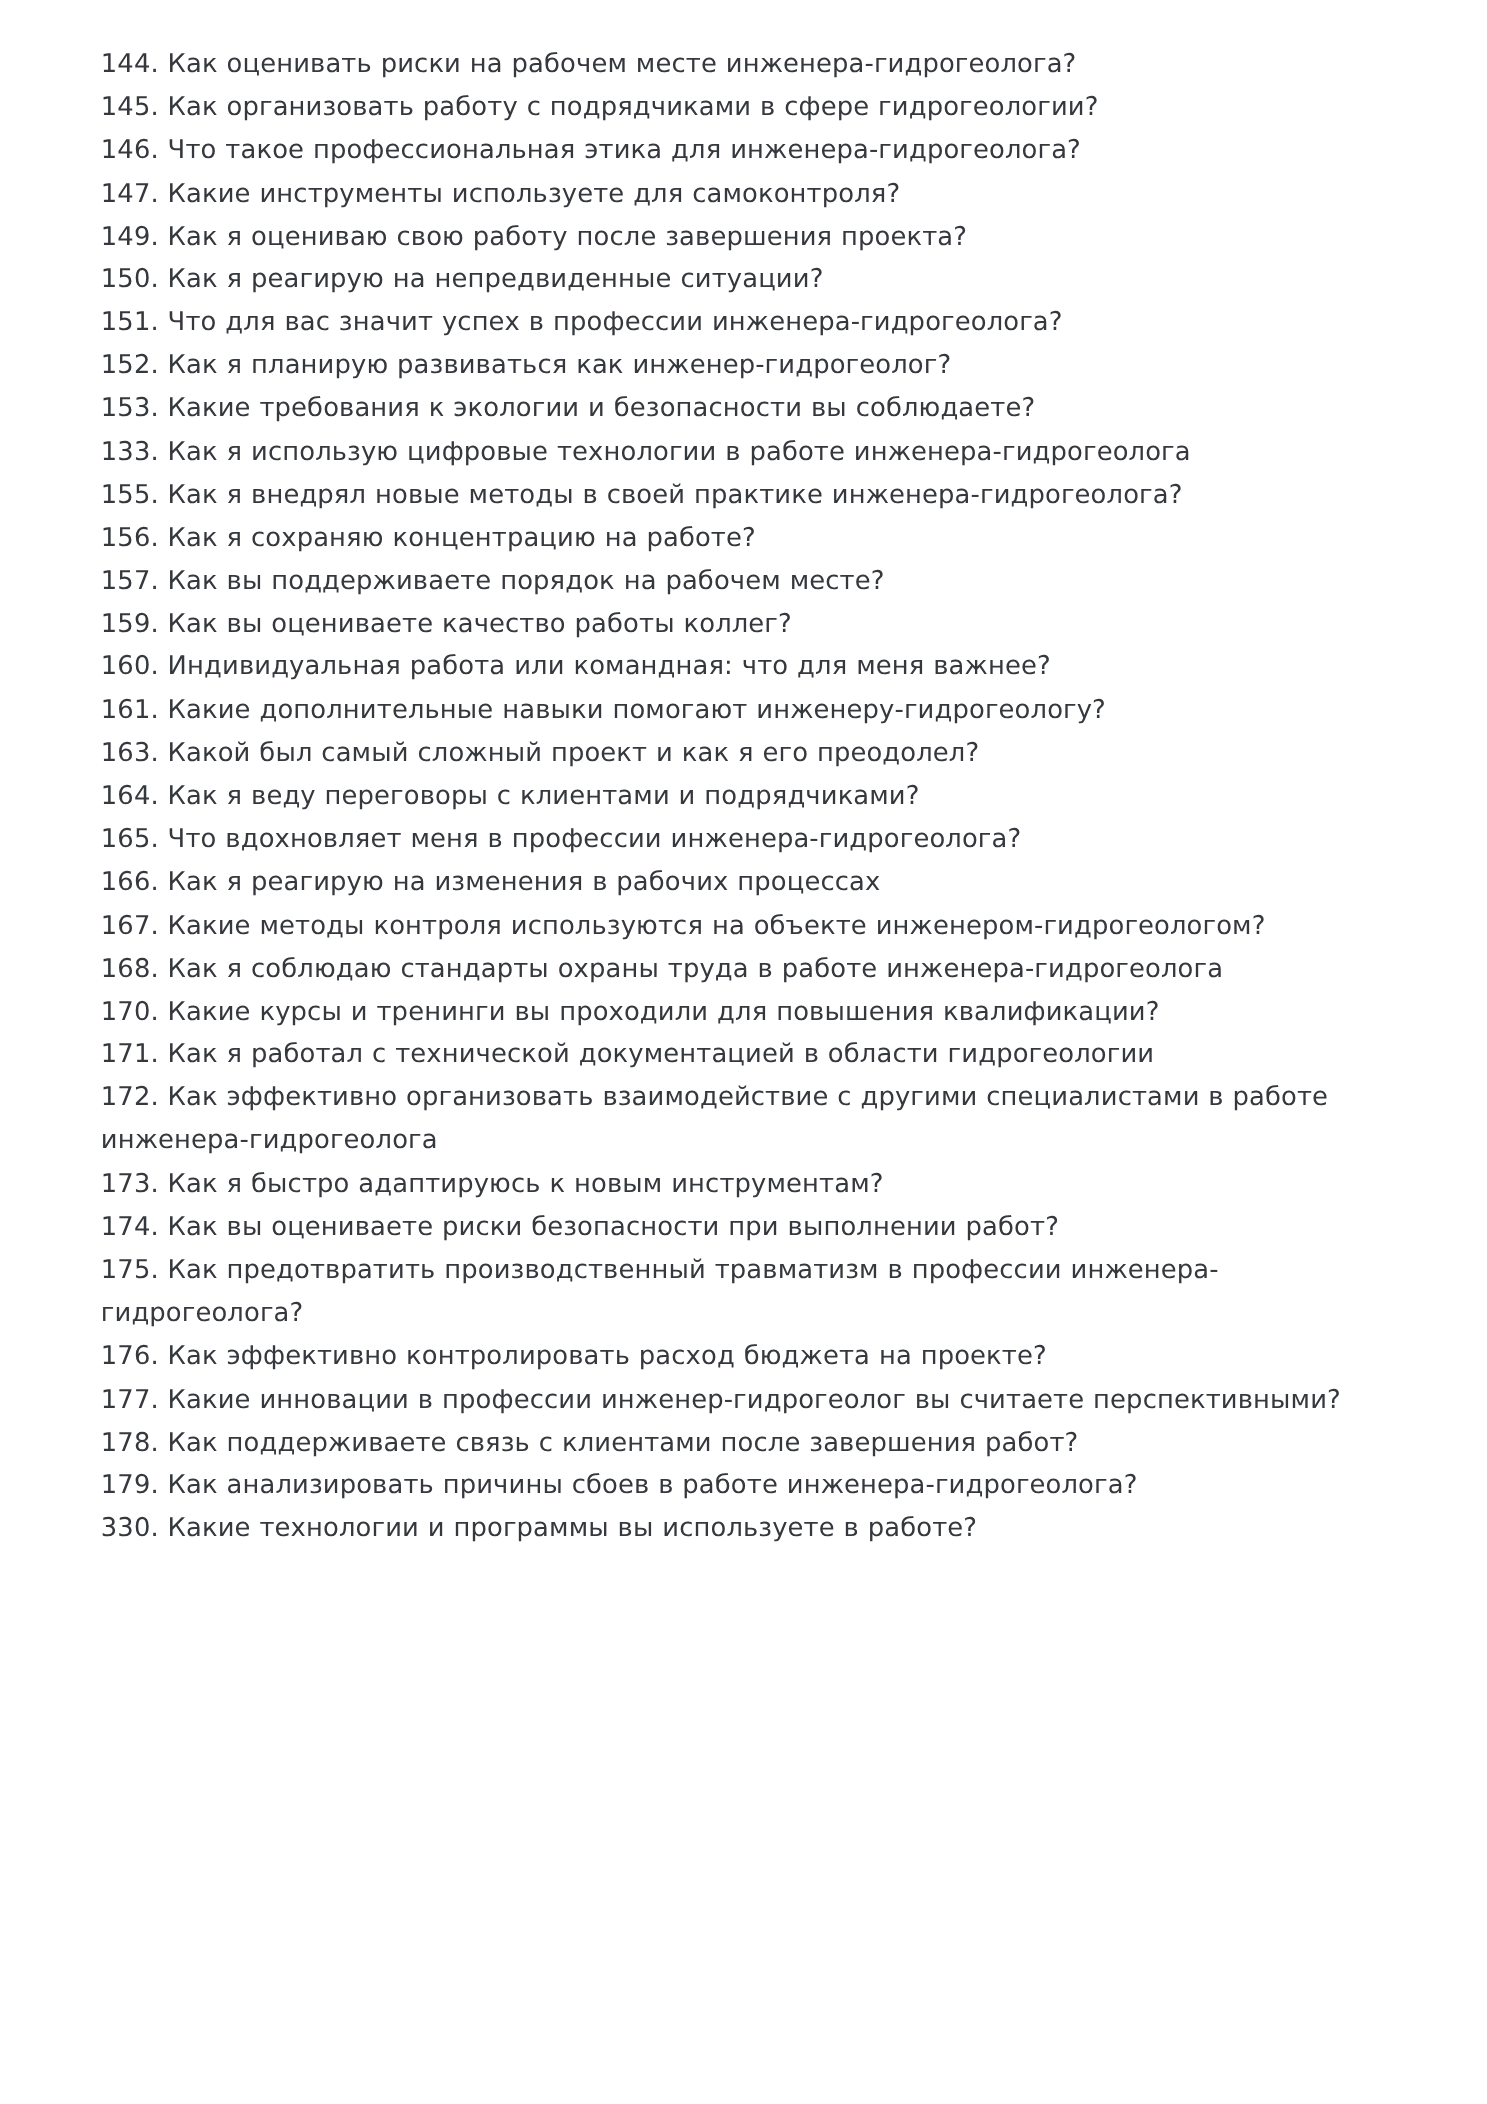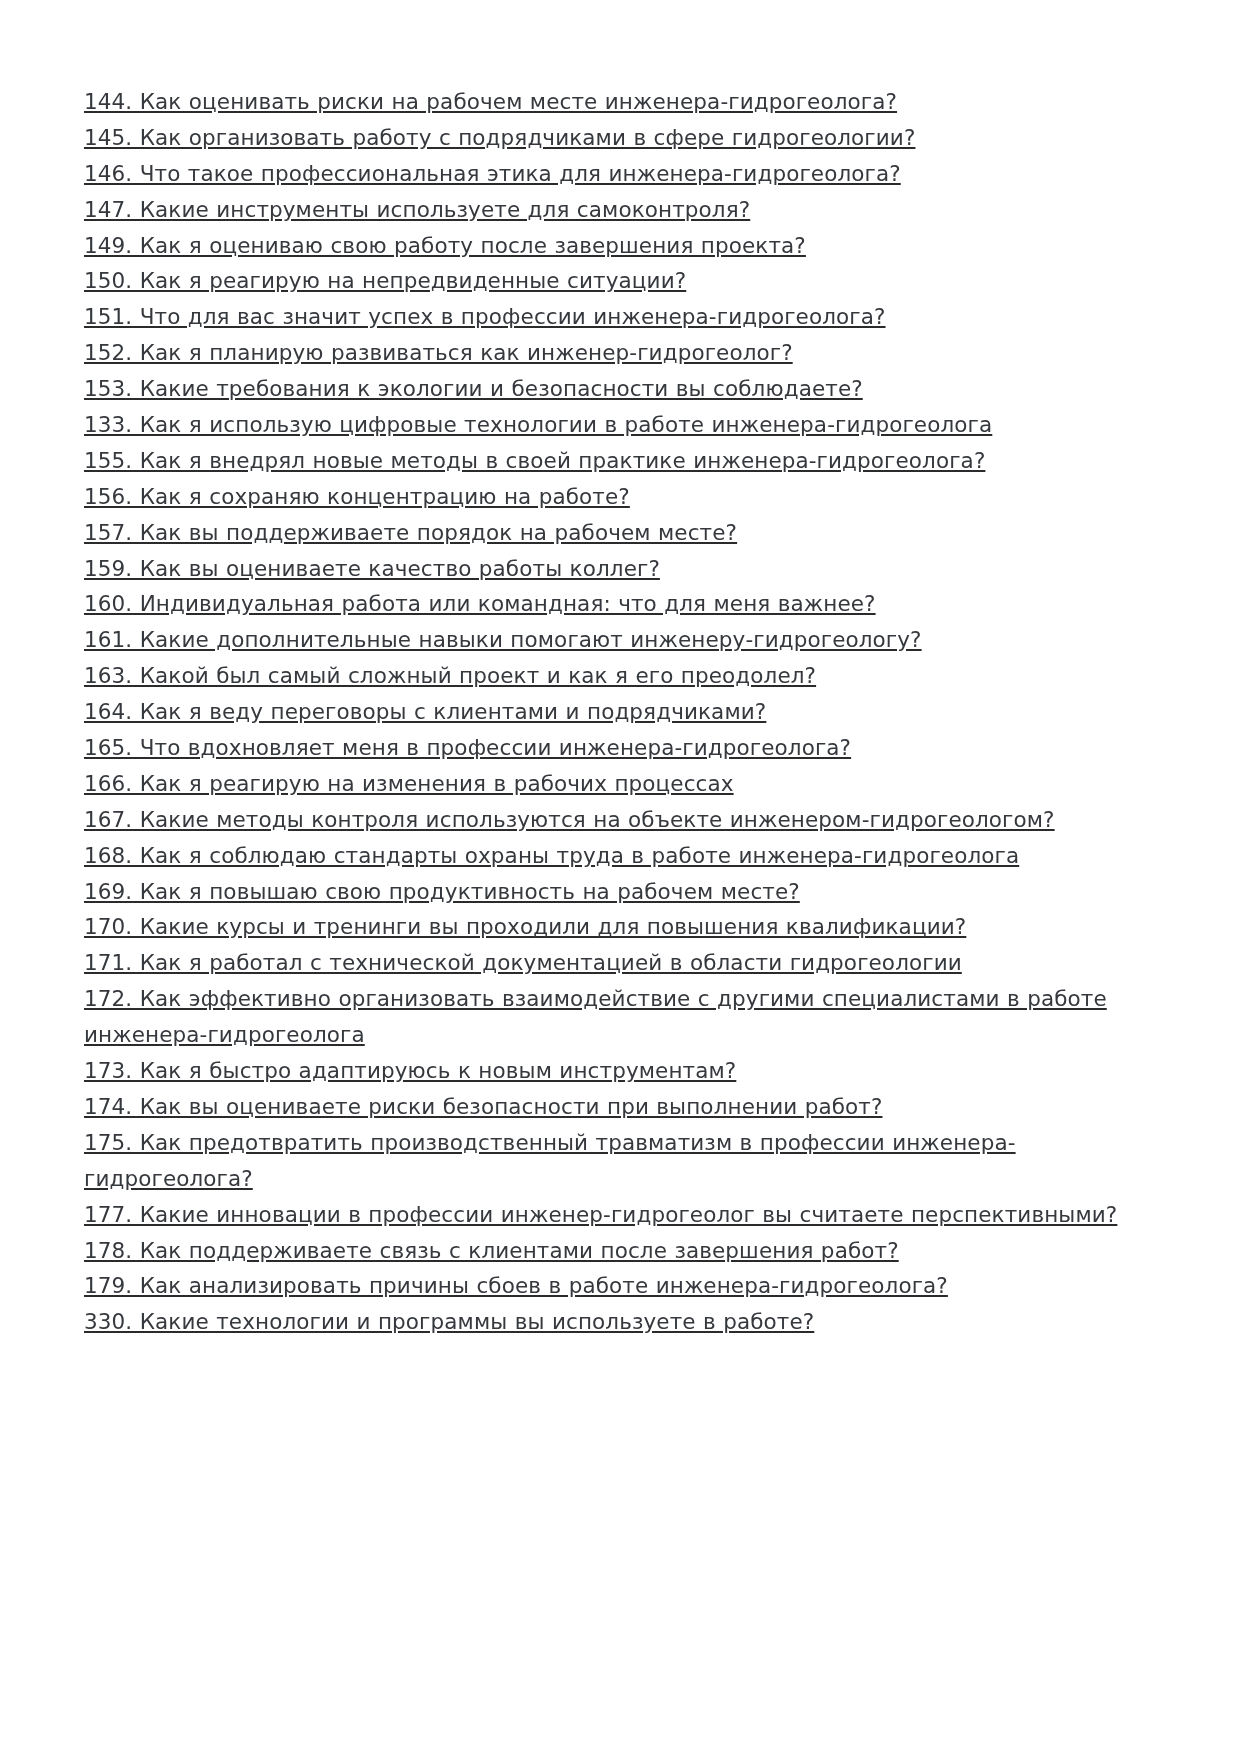--- a/index.html
+++ b/index.html
@@ -12,23 +12,22 @@
     width: 1239px;
     min-height: 1753px;
     font-family: "DejaVu Sans", "Liberation Sans", sans-serif;
     color: #2b2b2b;
     -webkit-font-smoothing: antialiased;
   }
   .page {
     box-sizing: border-box;
     width: 1239px;
     min-height: 1753px;
-    padding: 84px 96px 60px 84px;
+    padding: 36px 96px 60px 84px;
     background: #ffffff;
-    text-decoration: underline;
   }
   .doc-list {
     list-style: none;
     margin: 0;
     padding: 0;
   }
   .doc-item {
     font-size: 21.5px;
     line-height: 1.67;
     color: #35383d;
@@ -59,25 +58,25 @@
     <li class="doc-item">157. Как вы поддерживаете порядок на рабочем месте?</li>
     <li class="doc-item">159. Как вы оцениваете качество работы коллег?</li>
     <li class="doc-item">160. Индивидуальная работа или командная: что для меня важнее?</li>
     <li class="doc-item">161. Какие дополнительные навыки помогают инженеру-гидрогеологу?</li>
     <li class="doc-item">163. Какой был самый сложный проект и как я его преодолел?</li>
     <li class="doc-item">164. Как я веду переговоры с клиентами и подрядчиками?</li>
     <li class="doc-item">165. Что вдохновляет меня в профессии инженера-гидрогеолога?</li>
     <li class="doc-item">166. Как я реагирую на изменения в рабочих процессах</li>
     <li class="doc-item">167. Какие методы контроля используются на объекте инженером-гидрогеологом?</li>
     <li class="doc-item">168. Как я соблюдаю стандарты охраны труда в работе инженера-гидрогеолога</li>
-    <li class="doc-item">169. Как я повышаю свою продуктивность на рабочем месте?</li>
     <li class="doc-item">170. Какие курсы и тренинги вы проходили для повышения квалификации?</li>
     <li class="doc-item">171. Как я работал с технической документацией в области гидрогеологии</li>
     <li class="doc-item">172. Как эффективно организовать взаимодействие с другими специалистами в работе инженера-гидрогеолога</li>
     <li class="doc-item">173. Как я быстро адаптируюсь к новым инструментам?</li>
     <li class="doc-item">174. Как вы оцениваете риски безопасности при выполнении работ?</li>
     <li class="doc-item">175. Как предотвратить производственный травматизм в профессии инженера-гидрогеолога?</li>
+    <li class="doc-item">176. Как эффективно контролировать расход бюджета на проекте?</li>
     <li class="doc-item">177. Какие инновации в профессии инженер-гидрогеолог вы считаете перспективными?</li>
     <li class="doc-item">178. Как поддерживаете связь с клиентами после завершения работ?</li>
     <li class="doc-item">179. Как анализировать причины сбоев в работе инженера-гидрогеолога?</li>
     <li class="doc-item">330. Какие технологии и программы вы используете в работе?</li>
   </ul>
 </div>
 
 </body></html>

